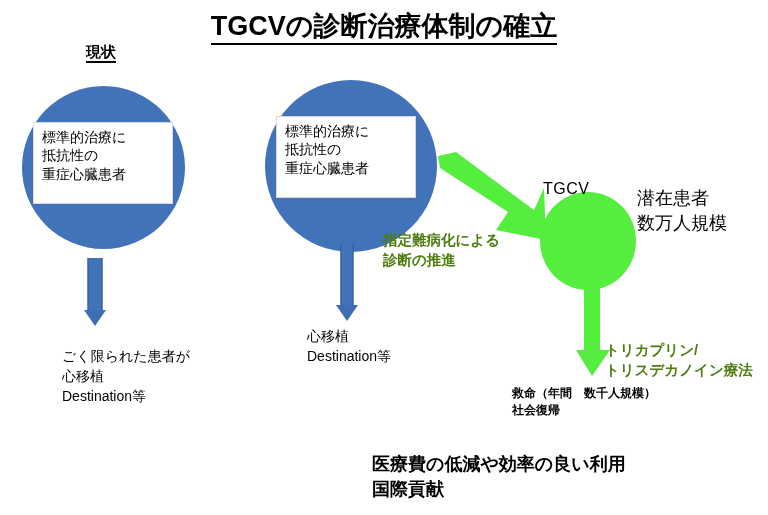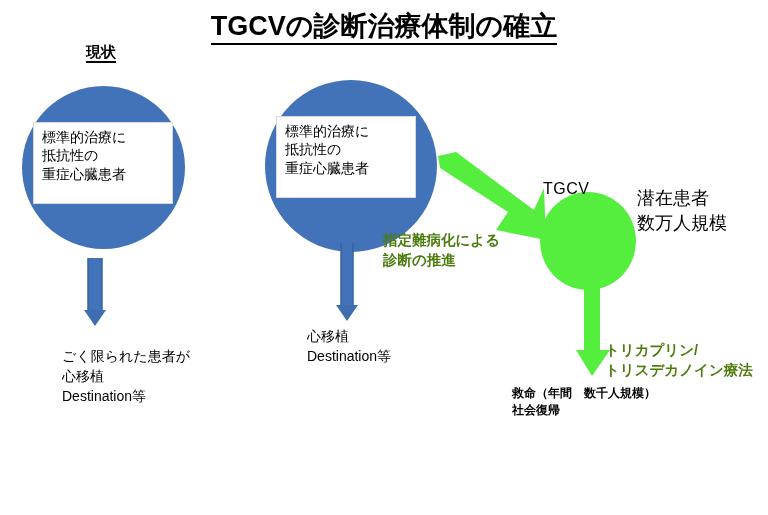--- a/index.html
+++ b/index.html
@@ -235,14 +235,16 @@
   <svg id="arrow-green-down" viewBox="0 0 36 90">
     <polygon points="8,0 24,0 24,62 34,62 16,88 0,62 8,62" fill="#55ee3f"></polygon>
   </svg>
 
   <div class="red-txt" id="red-2">トリカプリン/
 トリスデカノイン療法</div>
 
   <div class="txt" id="txt-rescue">救命（年間　数千人規模）
 社会復帰</div>
 
+  <div class="txt" id="txt-bottom">医療費の低減や効率の良い利用
+国際貢献</div>
 
 </div>
 
 </body></html>

